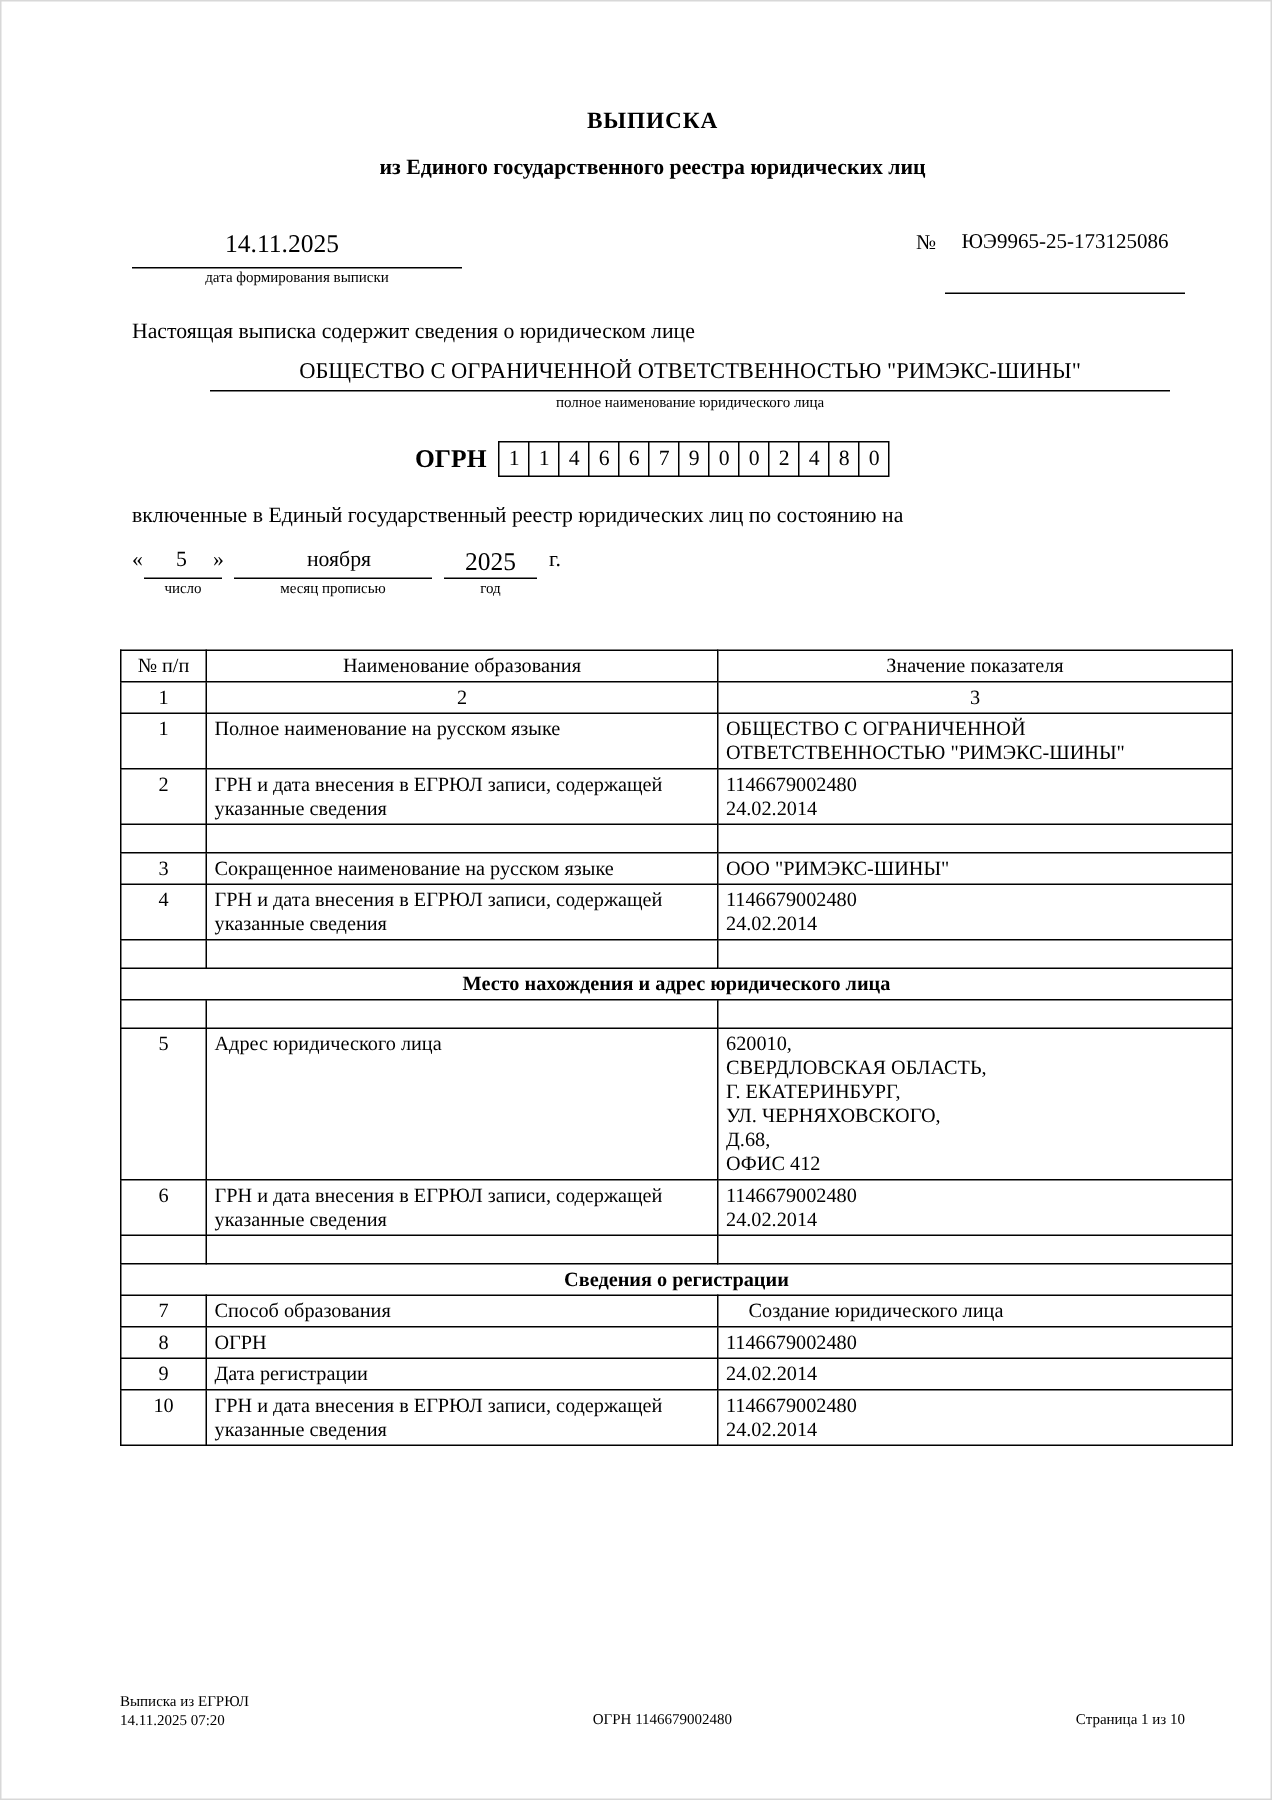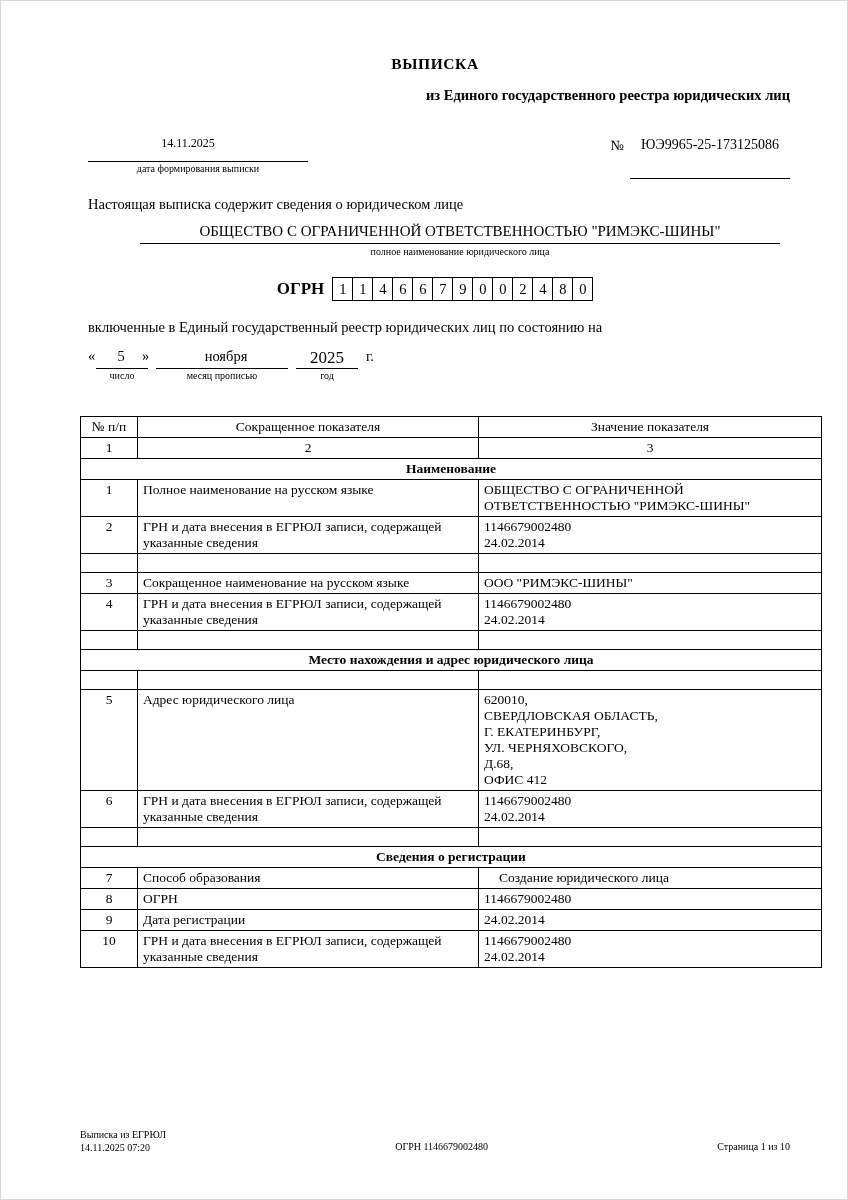--- a/index.html
+++ b/index.html
@@ -22,50 +22,50 @@
     position: absolute;
     left: 0; top: 0;
     width: 848px;
     height: 1200px;
     border: 1px solid #d8d8d8;
     box-sizing: border-box;
   }
   .content {
     position: absolute;
     left: 80px;
-    top: 55px;
+    top: 72px;
     width: 710px;
   }
 
   
   .doc-title {
     text-align: center;
     font-size: 15.5px;
     font-weight: bold;
     letter-spacing: 0.6px;
   }
   .doc-subtitle {
-    text-align: right;
+    text-align: center;
     font-size: 14.5px;
     font-weight: bold;
     margin-top: 14px;
   }
 
   .row-date {
     position: relative;
     height: 60px;
     margin-top: 32px;
   }
   .date-value {
     position: absolute;
     left: 28px;
     top: 0;
     width: 160px;
     text-align: center;
-    font-size: 12px;
+    font-size: 17px;
   }
   .date-rule {
     position: absolute;
     left: 8px;
     top: 25px;
     width: 220px;
     border-bottom: 1px solid #000;
   }
   .date-caption {
     position: absolute;
@@ -277,30 +277,27 @@
       <span class="dw-rule3"></span>
       <span class="dw-cap1">число</span>
       <span class="dw-cap2">месяц прописью</span>
       <span class="dw-cap3">год</span>
     </div>
 
     <table class="egrul">
       <tbody>
         <tr>
           <td class="c-num hdr">№ п/п</td>
-          <td class="c-name hdr">Сокращенное показателя</td>
+          <td class="c-name hdr">Наименование образования</td>
           <td class="c-val hdr">Значение показателя</td>
         </tr>
         <tr>
           <td class="c-num hdr">1</td>
           <td class="c-name hdr">2</td>
           <td class="c-val hdr">3</td>
-        </tr>
-        <tr class="section">
-          <td colspan="3">Наименование</td>
         </tr>
         <tr>
           <td class="c-num">1</td>
           <td class="c-name" style="white-space: pre-line;">Полное наименование на русском языке</td>
           <td class="c-val" style="white-space: pre-line;">ОБЩЕСТВО С ОГРАНИЧЕННОЙ ОТВЕТСТВЕННОСТЬЮ "РИМЭКС-ШИНЫ"</td>
         </tr>
         <tr>
           <td class="c-num">2</td>
           <td class="c-name" style="white-space: pre-line;">ГРН и дата внесения в ЕГРЮЛ записи, содержащей указанные сведения</td>
           <td class="c-val" style="white-space: pre-line;">1146679002480

